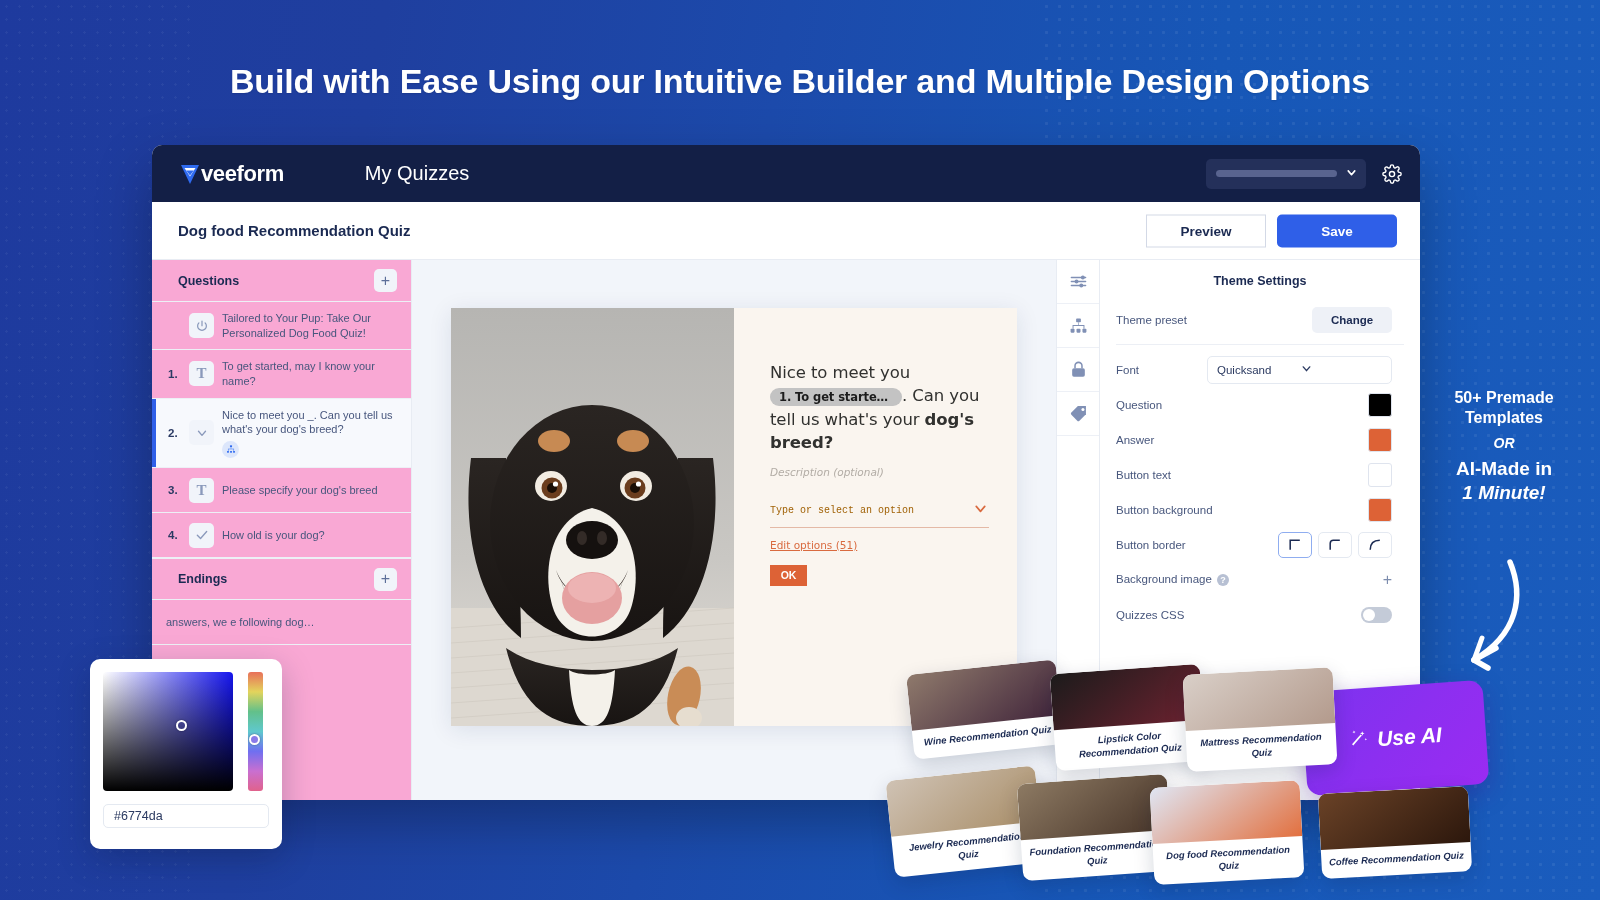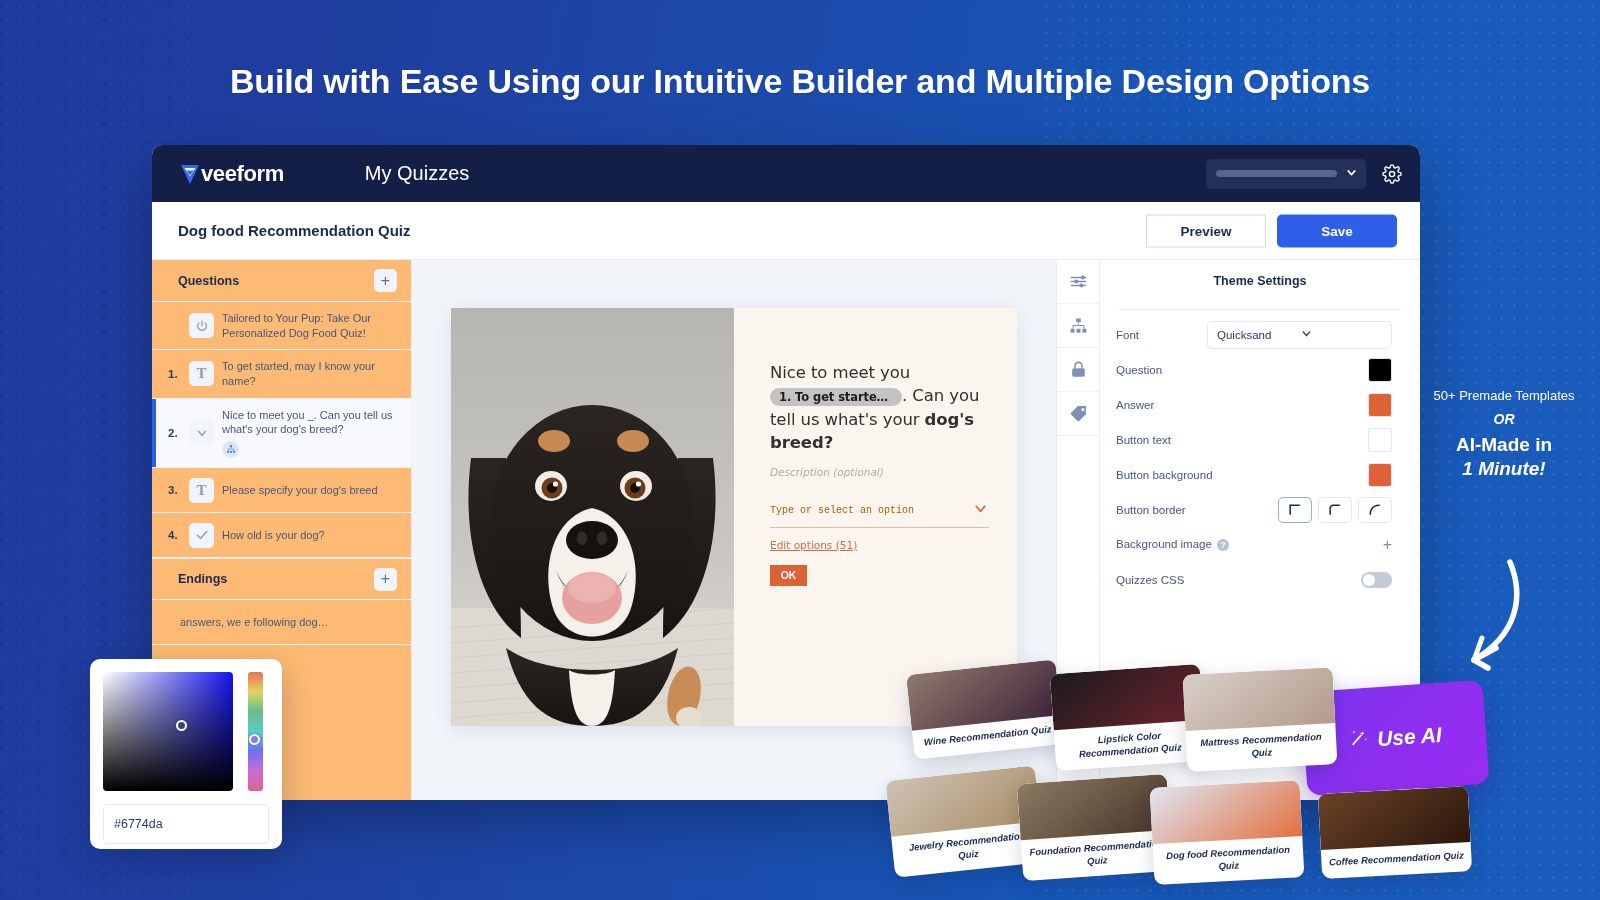--- a/index.html
+++ b/index.html
@@ -101,21 +101,21 @@
     width: 120px; height: 33px; border-radius: 5px;
     border: none; background: #2f5fe8; color: #fff;
     font-size: 13.5px; font-weight: bold; cursor: pointer; font-family: inherit;
   }
 
   
   #app-body { display: flex; height: 540px; }
 
   
   #sidebar {
-    width: 260px; background: #fdba74; border-right: 1px solid #e8ecf3;
+    width: 260px; background: #f9a8d4; border-right: 1px solid #e8ecf3;
     display: flex; flex-direction: column;
   }
   .panel-head {
     height: 42px; display: flex; align-items: center; padding: 0 14px 0 26px;
     border-bottom: 1px solid #edf0f6;
   }
   .panel-head-title { font-size: 12.5px; font-weight: bold; color: #1b2a52; flex: 1; }
   .add-btn {
     width: 23px; height: 23px; border-radius: 5px; background: #f1f4fa;
     display: flex; align-items: center; justify-content: center;
@@ -137,21 +137,21 @@
     display: flex; align-items: center; justify-content: center; flex: none;
     color: #8a99bb;
   }
   .q-text { font-size: 11px; color: #47567d; line-height: 1.33; }
   .q-badge {
     width: 17px; height: 17px; border-radius: 50%; background: #dce6fb;
     display: inline-flex; align-items: center; justify-content: center;
     margin-top: 4px;
   }
   #endings-head { border-top: 1px solid #edf0f6; }
-  #ending-item { padding: 10px 12px 10px 28px; }
+  #ending-item { padding: 10px 12px 10px 14px; }
 
   
   #preview-area {
     flex: 1; background: #f2f5fa; position: relative;
     display: flex; align-items: flex-start; justify-content: center;
     padding-top: 48px;
   }
   #preview-card {
     width: 566px; height: 418px; display: flex;
     box-shadow: 0 4px 22px rgba(20,40,90,.10);
@@ -281,21 +281,21 @@
     width: 15px; height: 119px; border-radius: 3px; margin-left: 11px;
     display: inline-block; vertical-align: top; position: relative;
     background: linear-gradient(to bottom,#e8705a,#e3d45c,#62c08a,#5fc8cd,#6f6ff0,#c96fd0,#e0628c);
   }
   #cp-hue-knob {
     position: absolute; left: 1px; top: 62px; width: 11px; height: 11px;
     border-radius: 50%; border: 2px solid #fff; background: #8a7ae8;
     box-shadow: 0 0 2px rgba(0,0,0,.4);
   }
   #cp-hex {
-    margin-top: 13px; width: 166px; height: 40px;
+    margin-top: 13px; width: 166px; height: 24px;
     border: 1px solid #e4e9f1; border-radius: 5px;
     font-size: 12.5px; color: #2b3a61; padding: 0 10px;
     font-family: inherit; outline: none;
   }
 
   
   #cards-layer { position: absolute; left: 0; top: 0; width: 1600px; height: 900px; z-index: 30; pointer-events: none; }
   .tcard {
     position: absolute; width: 150px; border-radius: 9px; background: #fff;
     box-shadow: 0 7px 20px rgba(10,25,60,.18); overflow: hidden;
@@ -315,21 +315,21 @@
     color: #fff; font-size: 21px; font-style: italic; font-weight: bold;
     pointer-events: auto; cursor: pointer;
     transform: rotate(-4deg); left: 1304px; top: 686px;
   }
 
   
   #promo {
     position: absolute; left: 1424px; top: 388px; width: 160px;
     text-align: center; color: #fff;
   }
-  #promo-line1 { font-size: 13px; font-weight: normal; line-height: 1.26; }
+  #promo-line1 { font-size: 16px; font-weight: bold; line-height: 1.26; }
   #promo-or { font-size: 14px; font-style: italic; font-weight: bold; margin: 7px 0 6px; }
   #promo-line2 { font-size: 19px; font-weight: bold; line-height: 1.26; }
   #promo-line3 { font-size: 19px; font-weight: bold; font-style: italic; line-height: 1.26; }
   #promo-arrow { position: absolute; left: 1438px; top: 556px; }
 </style>
 </head>
 <body>
 
 <div id="bg-base"></div>
 <div id="bg-dots"></div>
@@ -569,20 +569,24 @@
         <svg width="19" height="19" viewBox="0 0 24 24" fill="#8090b5">
           <path d="M11.2 2.6 3 10.8a2 2 0 0 0 0 2.8l7.4 7.4a2 2 0 0 0 2.8 0l8.2-8.2V2.6z"></path>
           <circle cx="17.6" cy="6.8" r="1.9" fill="#fff"></circle>
         </svg>
       </div>
     </div>
 
     <div id="theme-panel">
       <div id="theme-title">Theme Settings</div>
 
+      <div class="tp-row">
+        <div class="tp-label">Theme preset</div>
+        <button class="tp-change">Change</button>
+      </div>
 
       <div class="tp-divider"></div>
 
       <div class="tp-row">
         <div class="tp-label">Font</div>
         <div class="tp-select">
           <span>Quicksand</span>
           <span>
             <svg width="13" height="13" viewBox="0 0 24 24" fill="none" stroke="#2b3a61" stroke-width="2.6" stroke-linecap="round" stroke-linejoin="round">
                 <polyline points="6 9 12 16 18 9"></polyline>

